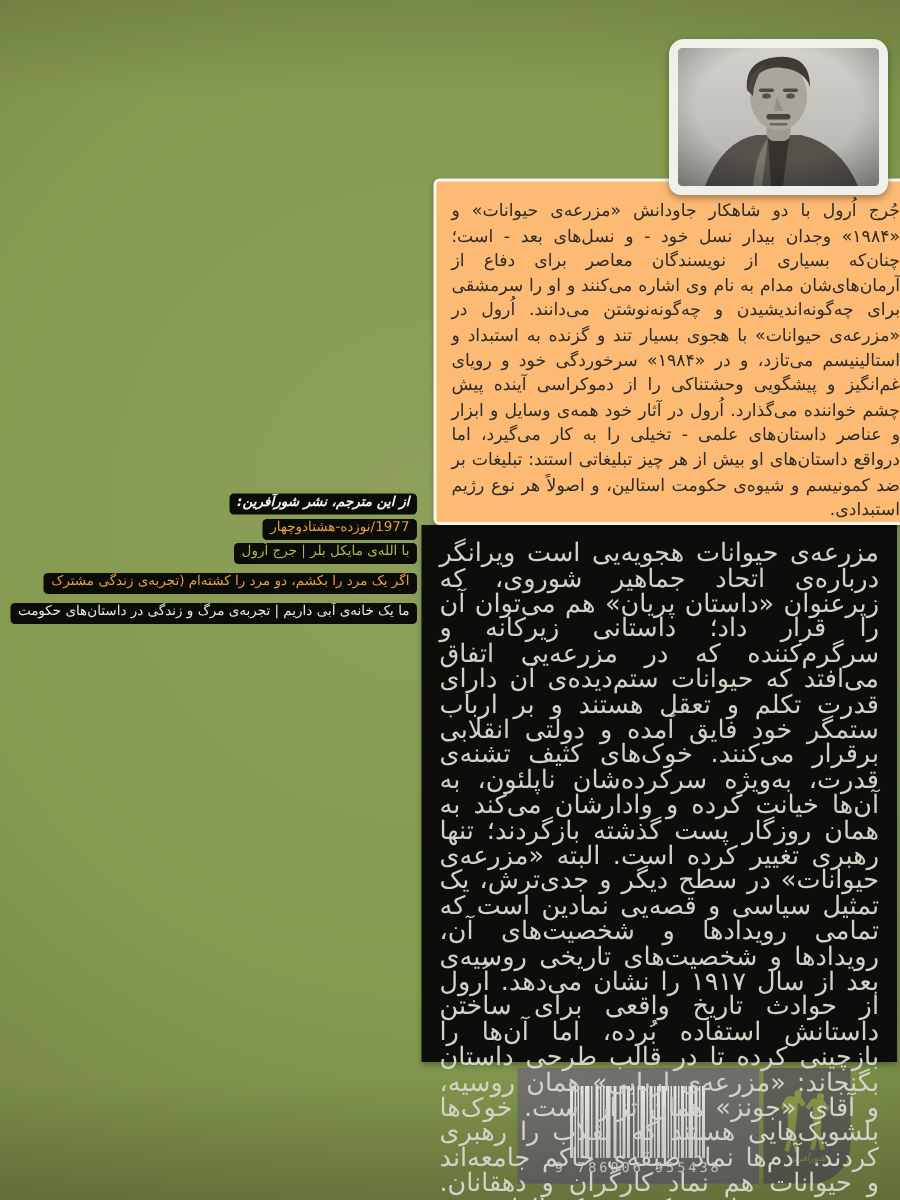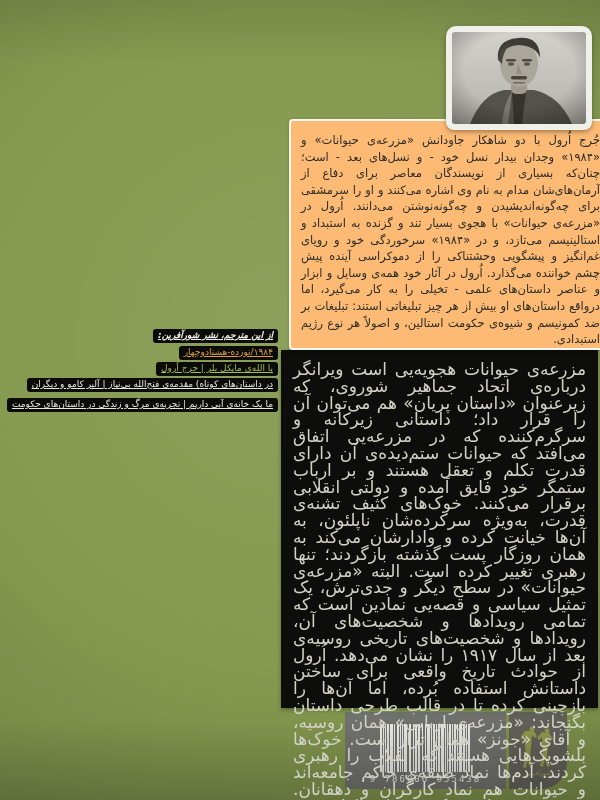--- a/index.html
+++ b/index.html
@@ -44,21 +44,21 @@
 
   
   .books-col{
     position:absolute;top:329px;right:322px;width:290px;z-index:2;
     display:flex;flex-direction:column;align-items:flex-end;gap:2px;
   }
   .book-label{
     direction:rtl;white-space:nowrap;
     background:#0b0b09;border-radius:3px;
     font-size:9px;line-height:11px;padding:1px 5px 2px;
-    color:#e6e6dd;max-width:288px;overflow:hidden;text-overflow:ellipsis;text-decoration:underline;
+    color:#e6e6dd;max-width:288px;overflow:hidden;text-overflow:ellipsis;
   }
   .book-label.heading{font-weight:bold;font-style:italic;color:#f2f2ea;margin-bottom:1px;}
   .book-label.acc-orange{color:#e2a03c;}
   .book-label.acc-green{color:#a4bd4e;}
   .book-label.acc-white{color:#e8e8df;}
   .book-label.acc-yellow{color:#e3c83e;}
   .gap-sm{margin-top:4px;}
 
   
   .synopsis-box{
@@ -141,23 +141,23 @@
       <rect x="0" y="0" width="134" height="92" fill="url(#vig)"></rect>
     </svg>
   </div>
 
   <div class="intro-panel">
     <div class="txt" dir="rtl">جُرج اُرول با دو شاهکار جاودانش «مزرعه‌ی حیوانات» و «۱۹۸۴» وجدان بیدار نسل خود - و نسل‌های بعد - است؛ چنان‌که بسیاری از نویسندگان معاصر برای دفاع از آرمان‌های‌شان مدام به نام وی اشاره می‌کنند و او را سرمشقی برای چه‌گونه‌اندیشیدن و چه‌گونه‌نوشتن می‌دانند. اُرول در «مزرعه‌ی حیوانات» با هجوی بسیار تند و گزنده به استبداد و استالینیسم می‌تازد، و در «۱۹۸۴» سرخوردگی خود و رویای غم‌انگیز و پیشگویی وحشتناکی را از دموکراسی آینده پیش چشم خواننده می‌گذارد. اُرول در آثار خود همه‌ی وسایل و ابزار و عناصر داستان‌های علمی - تخیلی را به کار می‌گیرد، اما درواقع داستان‌های او بیش از هر چیز تبلیغاتی استند: تبلیغات بر ضد کمونیسم و شیوه‌ی حکومت استالین، و اصولاً هر نوع رژیم استبدادی.</div>
   </div>
 
   <div class="books-col">
     <div class="book-label heading">از این مترجم، نشر شورآفرین:</div>
-    <div class="book-label acc-orange">۱۹۸۴/نوزده-هشتادوچهار</div>
+    <div class="book-label acc-orange">1977/نوزده-هشتادوچهار</div>
     <div class="book-label acc-green">با الله‌ی مایکل بلر | جرج اُرول</div>
-    <div class="book-label acc-white">در داستان‌های کوتاه) مقدمه‌ی فتح‌الله بی‌نیاز | آلبر کامو و دیگران</div>
+    <div class="book-label acc-orange gap-sm">اگر یک مرد را بکشم، دو مرد را کشته‌ام (تجربه‌ی زندگی مشترک</div>
     <div class="book-label acc-white gap-sm">ما یک خانه‌ی آبی داریم | تجربه‌ی مرگ و زندگی در داستان‌های حکومت</div>
   </div>
 
   <div class="synopsis-box">
     <div class="txt" dir="rtl">مزرعه‌ی حیوانات هجویه‌یی است ویرانگر درباره‌ی اتحاد جماهیر شوروی، که زیرعنوان «داستان پریان» هم می‌توان آن را قرار داد؛ داستانی زیرکانه و سرگرم‌کننده که در مزرعه‌یی اتفاق می‌افتد که حیوانات ستم‌دیده‌ی آن دارای قدرت تکلم و تعقل هستند و بر ارباب ستمگر خود فایق آمده و دولتی انقلابی برقرار می‌کنند. خوک‌های کثیف تشنه‌ی قدرت، به‌ویژه سرکرده‌شان ناپلئون، به آن‌ها خیانت کرده و وادارشان می‌کند به همان روزگار پست گذشته بازگردند؛ تنها رهبری تغییر کرده است. البته «مزرعه‌ی حیوانات» در سطح دیگر و جدی‌ترش، یک تمثیل سیاسی و قصه‌یی نمادین است که تمامی رویدادها و شخصیت‌های آن، رویدادها و شخصیت‌های تاریخی روسیه‌ی بعد از سال ۱۹۱۷ را نشان می‌دهد. اُرول از حوادث تاریخ واقعی برای ساختن داستانش استفاده بُرده، اما آن‌ها را بازچینی کرده تا در قالب طرحی داستان بگنجاند: «مزرعه‌ی اربابی» همان روسیه، و آقای «جونز» همان تزار است. خوک‌ها بلشویک‌هایی هستند که انقلاب را رهبری کردند. آدم‌ها نماد طبقه‌ی حاکم جامعه‌اند و حیوانات هم نماد کارگران و دهقانان. میجر پیر، همان خوک نری که الهام‌بخش طغیان می‌شود، به صورت نمادین ترکیبی از مارکس به عنوان نظریه‌پرداز اصلی، و لنین به عنوان رهبر واقعی انقلاب است.</div>
   </div>
 
   <div class="barcode-panel">
     <div id="barcode-bars">
         <span class="bar" style="width: 2px;"></span>

